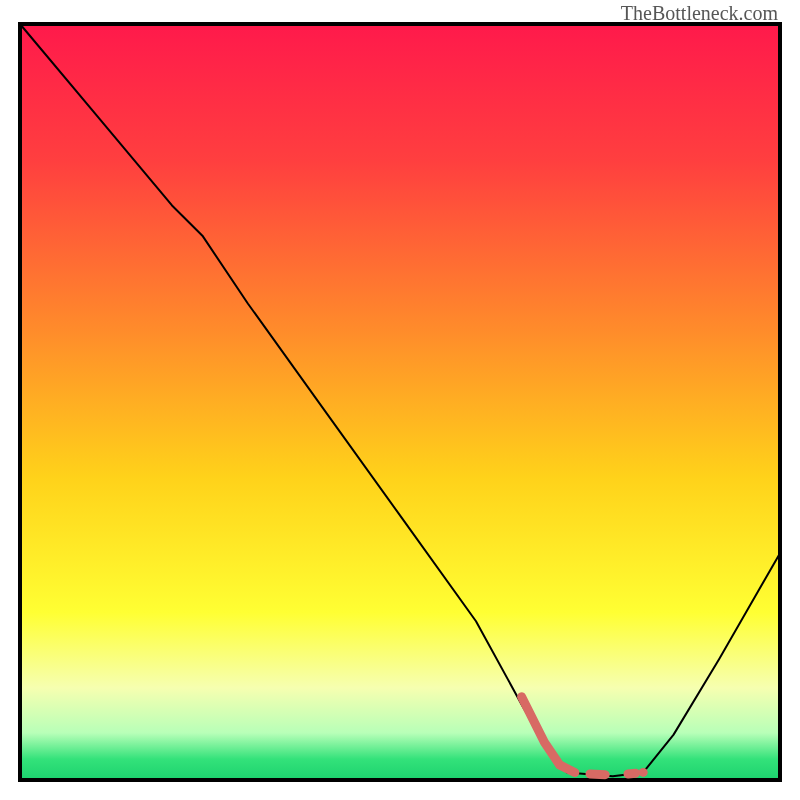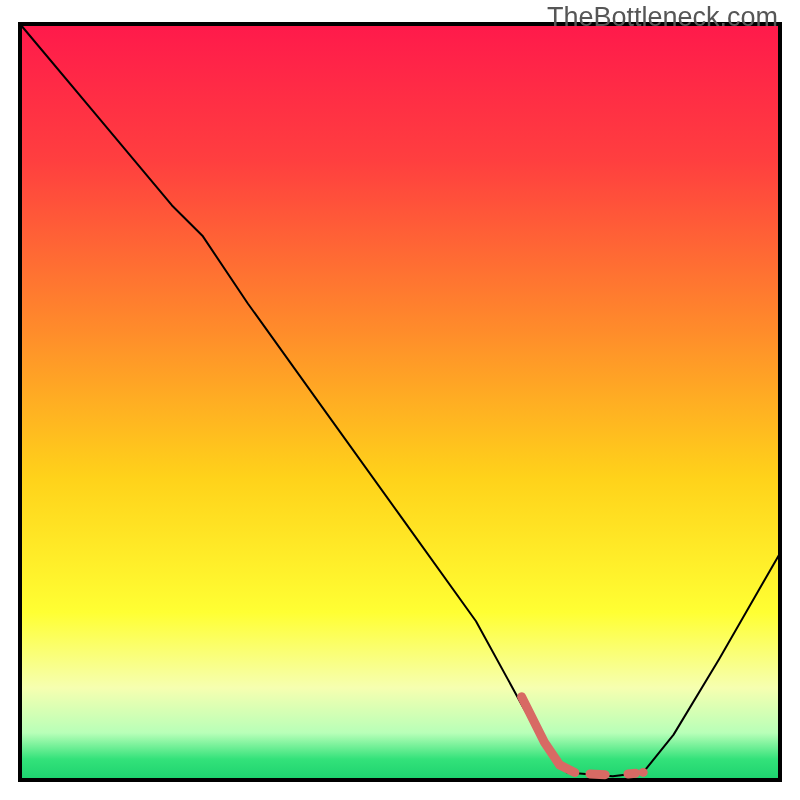--- a/index.html
+++ b/index.html
@@ -2,22 +2,22 @@
 <html><head>
 <meta charset="utf-8">
 <style>
   * { margin: 0; padding: 0; box-sizing: border-box; }
   html, body { width: 800px; height: 800px; overflow: hidden; background: #fff; }
   .wrapper { position: relative; width: 800px; height: 800px; }
   .attribution {
     position: absolute;
     top: 2px;
     right: 22px;
-    font-family: Liberation Sans, sans-serif;
-    font-size: 27px;
+    font-family: Liberation Serif, serif;
+    font-size: 20px;
     color: #565656;
     font-weight: 400;
   }
   svg { display: block; }
 </style>
 </head>
 <body>
 <div class="wrapper">
   <div class="attribution">TheBottleneck.com</div>
   <svg id="chart-svg" width="800" height="800" viewBox="0 0 800 800">

